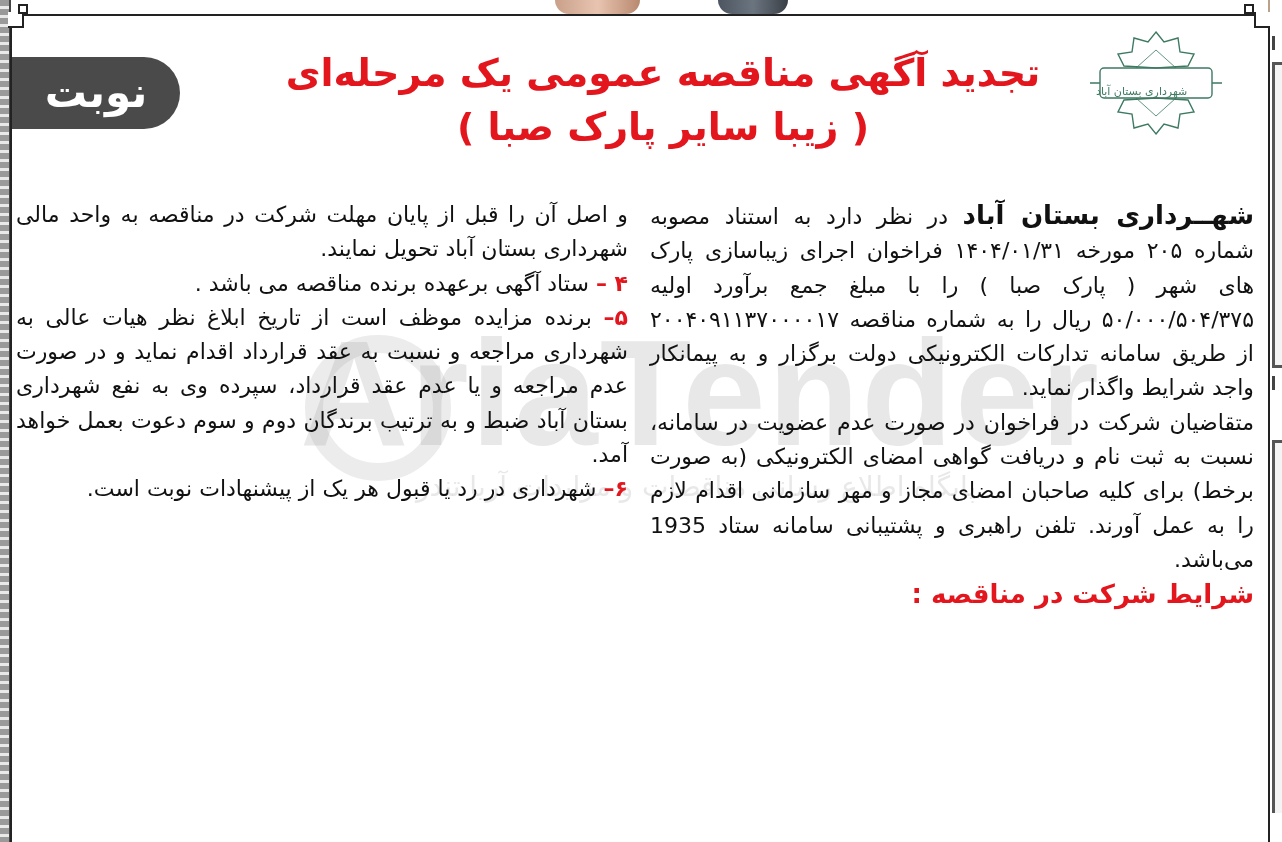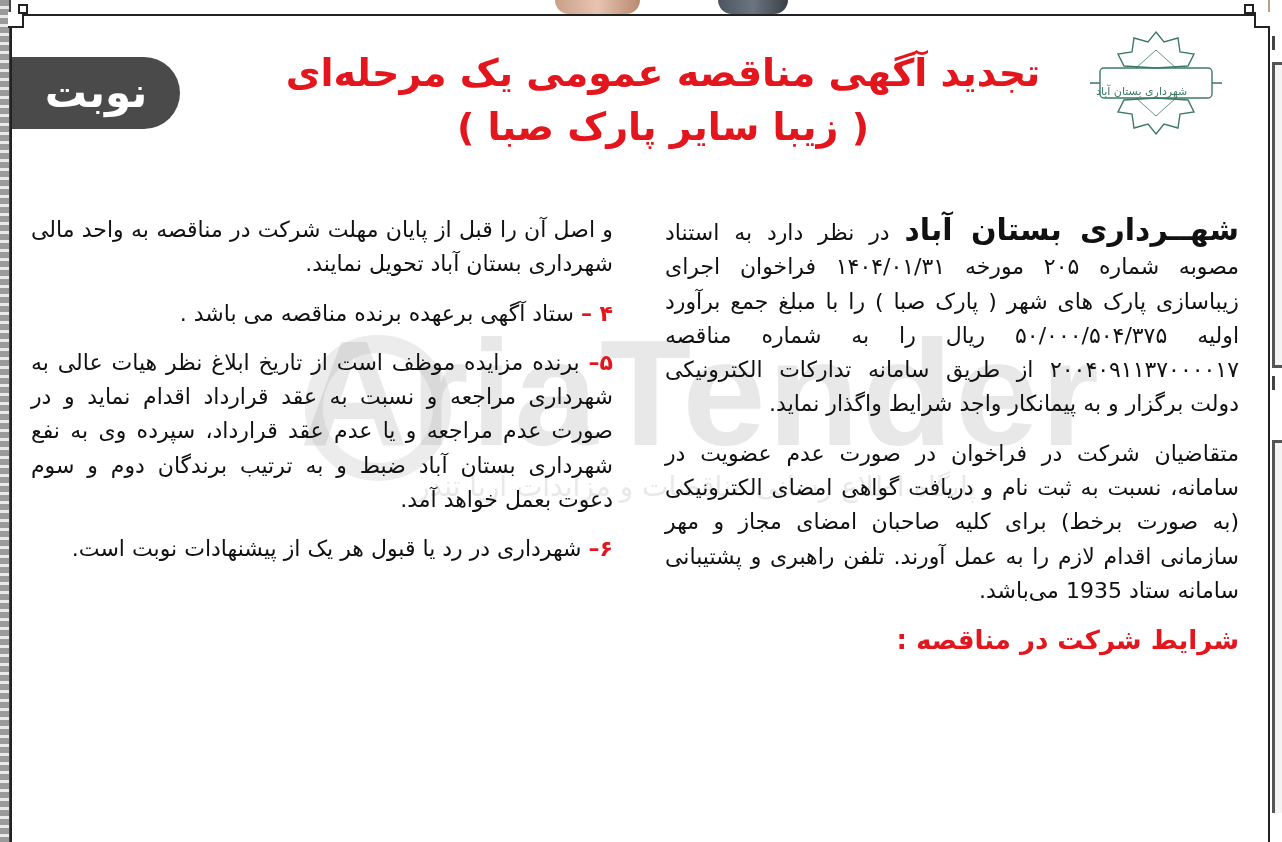--- a/index.html
+++ b/index.html
@@ -58,22 +58,22 @@
     font-size:11px; color:#3e7a62; direction:rtl;margin-top:13px;
   }
 
   
   .col {
     position:absolute; top:198px; direction:rtl; text-align:justify;
     font-size:22px; line-height:34.3px; color:#111;
   }
   .col-right { left:650px; width:604px; }
   .col-left  { left:16px;  width:612px; }
-  .col p { margin:15px; }
-  .bold-lead { font-weight:bold; font-size:30px; }
+  .col p { margin:0; }
+  .bold-lead { font-weight:bold; font-size:26px; }
   .red-num { color:#e3151d; font-weight:bold; }
   .section-head { color:#e3151d; font-weight:bold; font-size:26px; line-height:34px; }
   .url { font-family:"Liberation Serif", serif; font-size:25px; direction:ltr; unicode-bidi:embed; }
 
   
   .watermark {
     position:absolute; left:300px; top:318px; font-family:"Liberation Sans", sans-serif;
     font-weight:bold; font-size:150px; color:rgba(150,150,150,0.22); letter-spacing:2px;
     pointer-events:none; white-space:nowrap; line-height:150px;
   }

